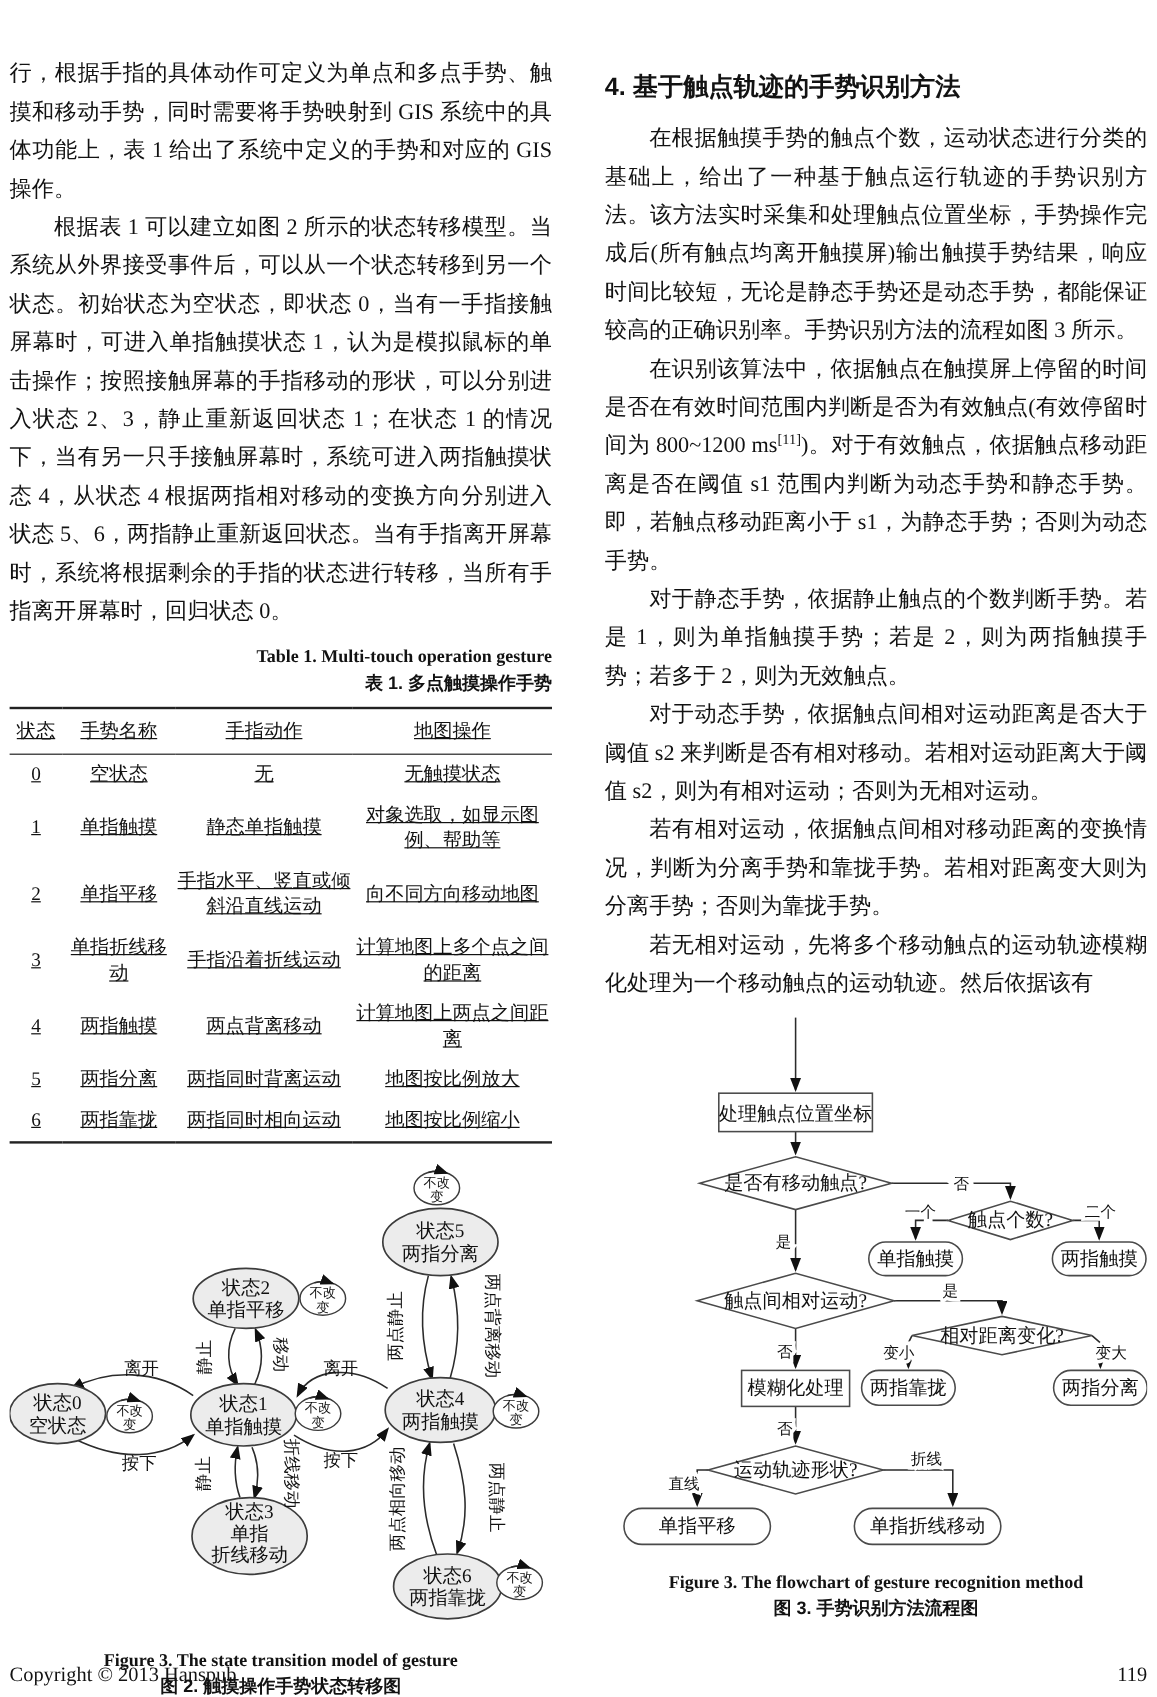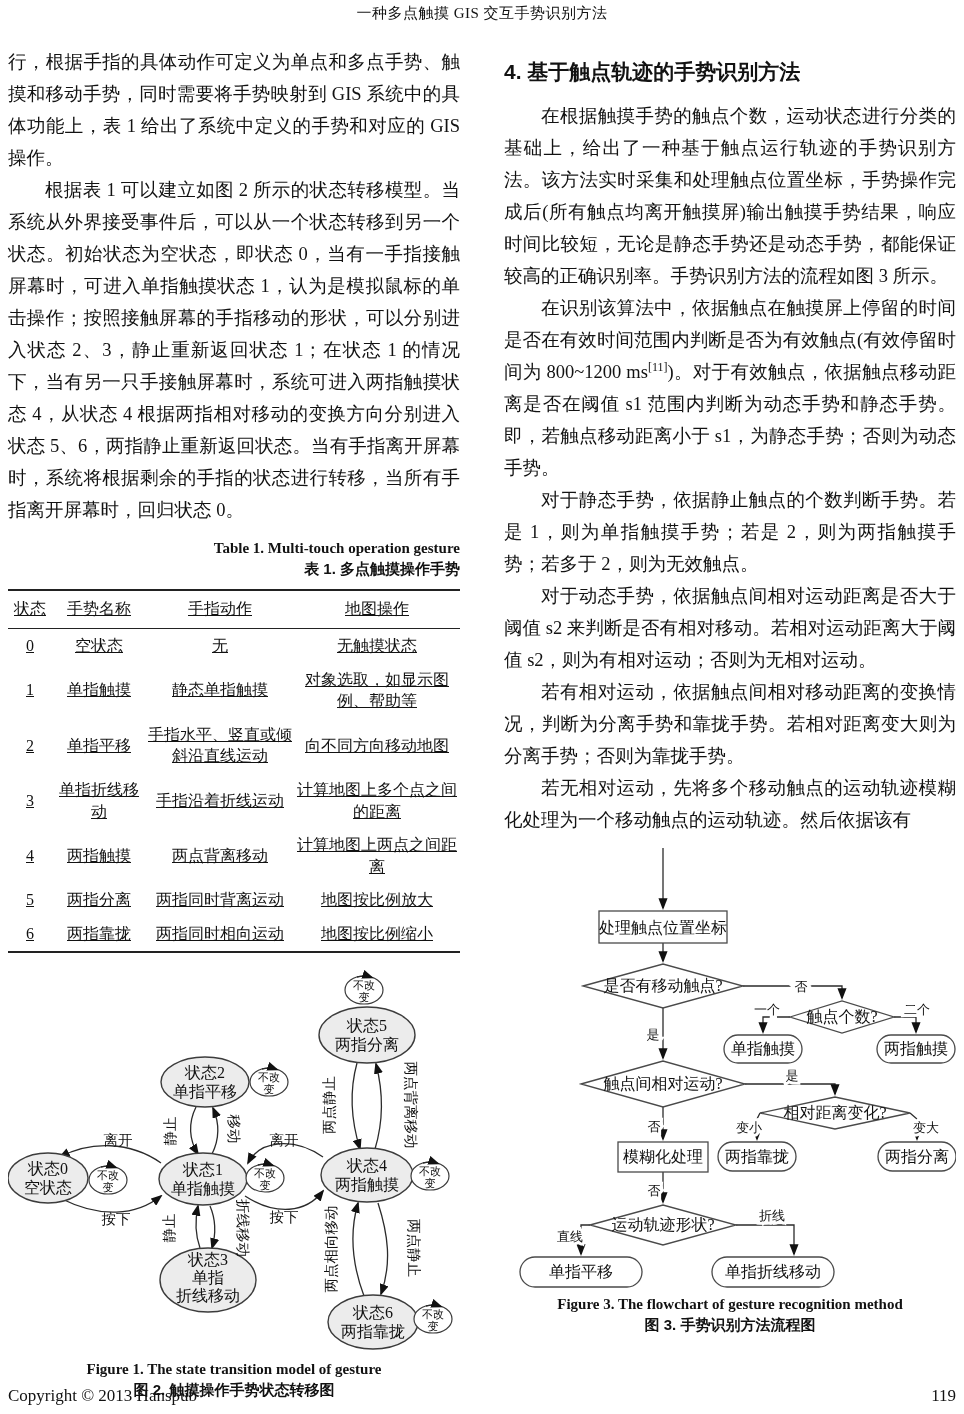--- a/index.html
+++ b/index.html
@@ -18,40 +18,39 @@
   .caption { text-align:right; margin:14px 0 10px 0; }
   .cap-en { font-size:15px; font-weight:bold; }
   .cap-zh { font-size:15px; font-weight:bold; margin-top:3px;
             font-family:"Liberation Sans","DejaVu Sans",sans-serif; }
   table.data-table { width:100%; border-collapse:collapse; font-size:16px;
                      border-top:2px solid #222; border-bottom:2px solid #222;text-decoration:underline; }
   table.data-table th { border-bottom:1.5px solid #222; font-weight:normal;
                         padding:8px 2px; text-align:center; }
   table.data-table td { text-align:center; padding:6px 2px; line-height:1.35; }
   .figure-svg { display:block; margin:4px auto 0 auto; }
-  .fig-caption { text-align:center; margin:4px 0 0 0; }
+  .fig-caption { text-align:center; margin:19px 0 0 0; }
   .footer { position:absolute; top:1386px; left:8px; right:8px; display:flex;
             justify-content:space-between; font-size:17px; }
   
   .state  { fill:#ececec; stroke:#3c3c3c; stroke-width:1.4; }
   .loop   { fill:#ffffff; stroke:#3c3c3c; stroke-width:1.2; }
   .shape  { fill:#ffffff; stroke:#4a4a4a; stroke-width:1.3; }
   .edge   { fill:none; stroke:#2b2b2b; stroke-width:1.3; }
   text.node  { font-size:16px; fill:#111; text-anchor:middle; }
   text.small { font-size:11px; fill:#111; text-anchor:middle; }
   text.lbl   { font-size:14.5px; fill:#111; text-anchor:middle; }
   text.flbl  { font-size:13px; fill:#111; text-anchor:middle; }
   .halo { stroke:#fff; stroke-width:6; paint-order:stroke; }
 </style>
 </head>
 <body>
 
 <div class="page">
 
-  <div class="header-title">一种多点触摸 GIS 交互手势识别方法</div>
 
   <div class="col col-left">
     <p class="body-p noindent">行，根据手指的具体动作可定义为单点和多点手势、触摸和移动手势，同时需要将手势映射到 GIS 系统中的具体功能上，表 1 给出了系统中定义的手势和对应的 GIS 操作。</p>
     <p class="body-p">根据表 1 可以建立如图 2 所示的状态转移模型。当系统从外界接受事件后，可以从一个状态转移到另一个状态。初始状态为空状态，即状态 0，当有一手指接触屏幕时，可进入单指触摸状态 1，认为是模拟鼠标的单击操作；按照接触屏幕的手指移动的形状，可以分别进入状态 2、3，静止重新返回状态 1；在状态 1 的情况下，当有另一只手接触屏幕时，系统可进入两指触摸状态 4，从状态 4 根据两指相对移动的变换方向分别进入状态 5、6，两指静止重新返回状态。当有手指离开屏幕时，系统将根据剩余的手指的状态进行转移，当所有手指离开屏幕时，回归状态 0。</p>
 
     <div class="caption">
       <div class="cap-en">Table 1. Multi-touch operation gesture</div>
       <div class="cap-zh">表 1. 多点触摸操作手势</div>
     </div>
 
@@ -205,21 +204,21 @@
       <text class="lbl" transform="rotate(90 221 172)" x="221" y="172">移动</text>
       <text class="lbl" transform="rotate(-90 326 148)" x="326" y="148">两点静止</text>
       <text class="lbl" transform="rotate(90 398 148)" x="398" y="148">两点背离移动</text>
       <text class="lbl" transform="rotate(-90 166 271)" x="166" y="271">静止</text>
       <text class="lbl" transform="rotate(90 230 271)" x="230" y="271">折线移动</text>
       <text class="lbl" transform="rotate(-90 328 292)" x="328" y="292">两点相向移动</text>
       <text class="lbl" transform="rotate(90 401 291)" x="401" y="291">两点静止</text>
     </svg>
 
     <div class="fig-caption">
-      <div class="cap-en">Figure 1. The state transition model of gesture</div>
+      <div class="cap-en">Figure 3. The state transition model of gesture</div>
       <div class="cap-zh">图 2. 触摸操作手势状态转移图</div>
     </div>
   </div>
 
   <div class="col col-right">
     <h2 class="section">4. 基于触点轨迹的手势识别方法</h2>
     <p class="body-p">在根据触摸手势的触点个数，运动状态进行分类的基础上，给出了一种基于触点运行轨迹的手势识别方法。该方法实时采集和处理触点位置坐标，手势操作完成后(所有触点均离开触摸屏)输出触摸手势结果，响应时间比较短，无论是静态手势还是动态手势，都能保证较高的正确识别率。手势识别方法的流程如图 3 所示。</p>
     <p class="body-p"><span>在识别该算法中，依据触点在触摸屏上停留的时间是否在有效时间范围内判断是否为有效触点(有效停留时间为 800~1200 ms</span><sup>[11]</sup><span>)。对于有效触点，依据触点移动距离是否在阈值 s1 范围内判断为动态手势和静态手势。即，若触点移动距离小于 s1，为静态手势；否则为动态手势。</span></p>
     <p class="body-p">对于静态手势，依据静止触点的个数判断手势。若是 1，则为单指触摸手势；若是 2，则为两指触摸手势；若多于 2，则为无效触点。</p>
     <p class="body-p">对于动态手势，依据触点间相对运动距离是否大于阈值 s2 来判断是否有相对移动。若相对运动距离大于阈值 s2，则为有相对运动；否则为无相对运动。</p>

